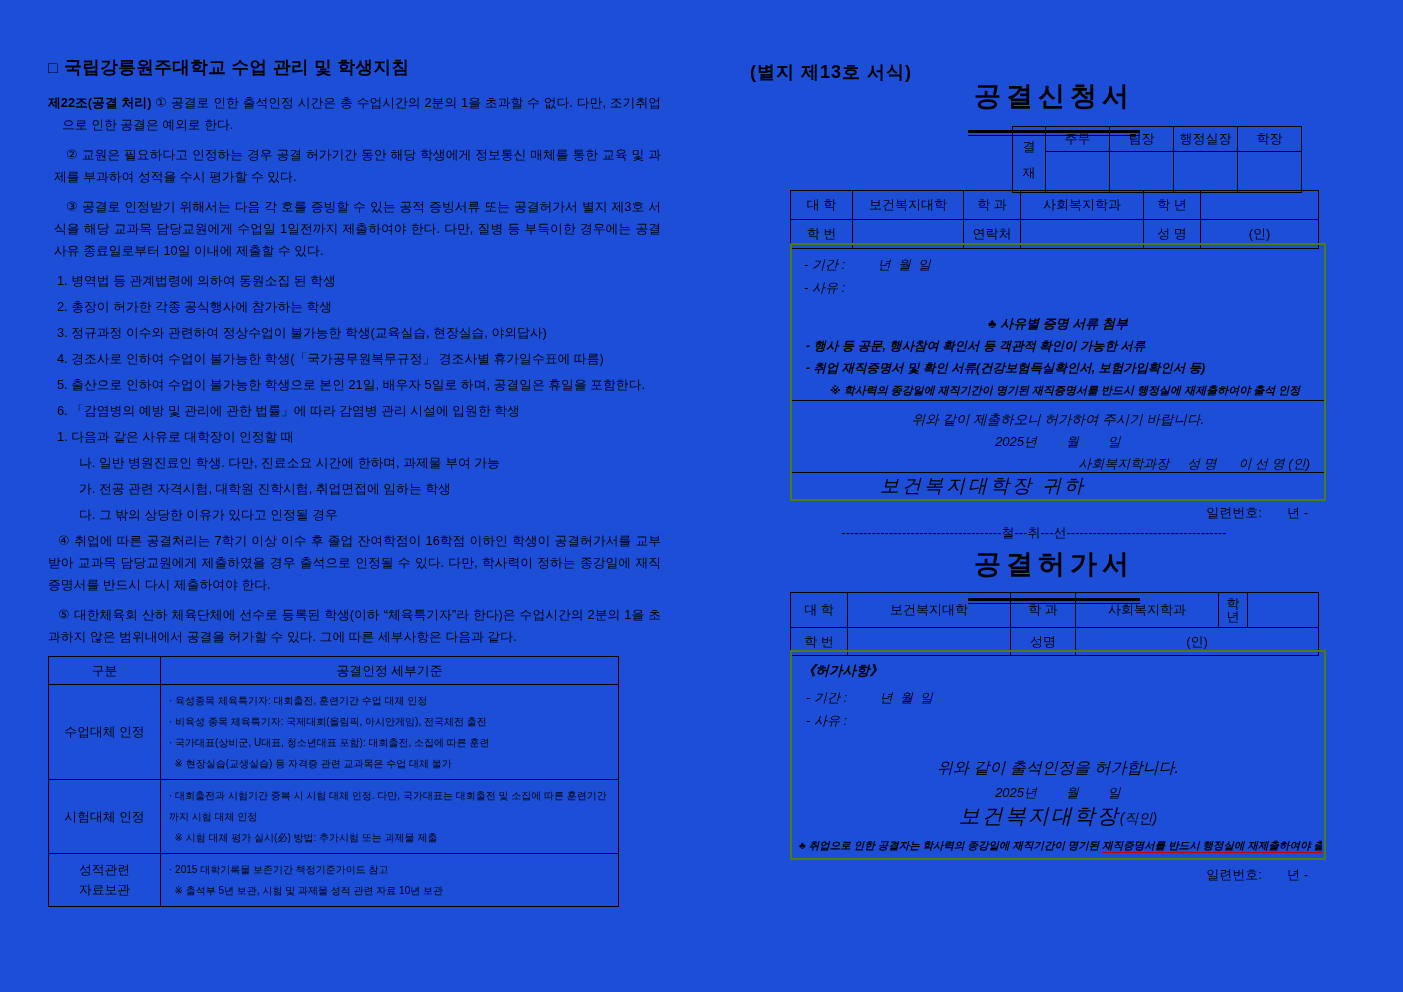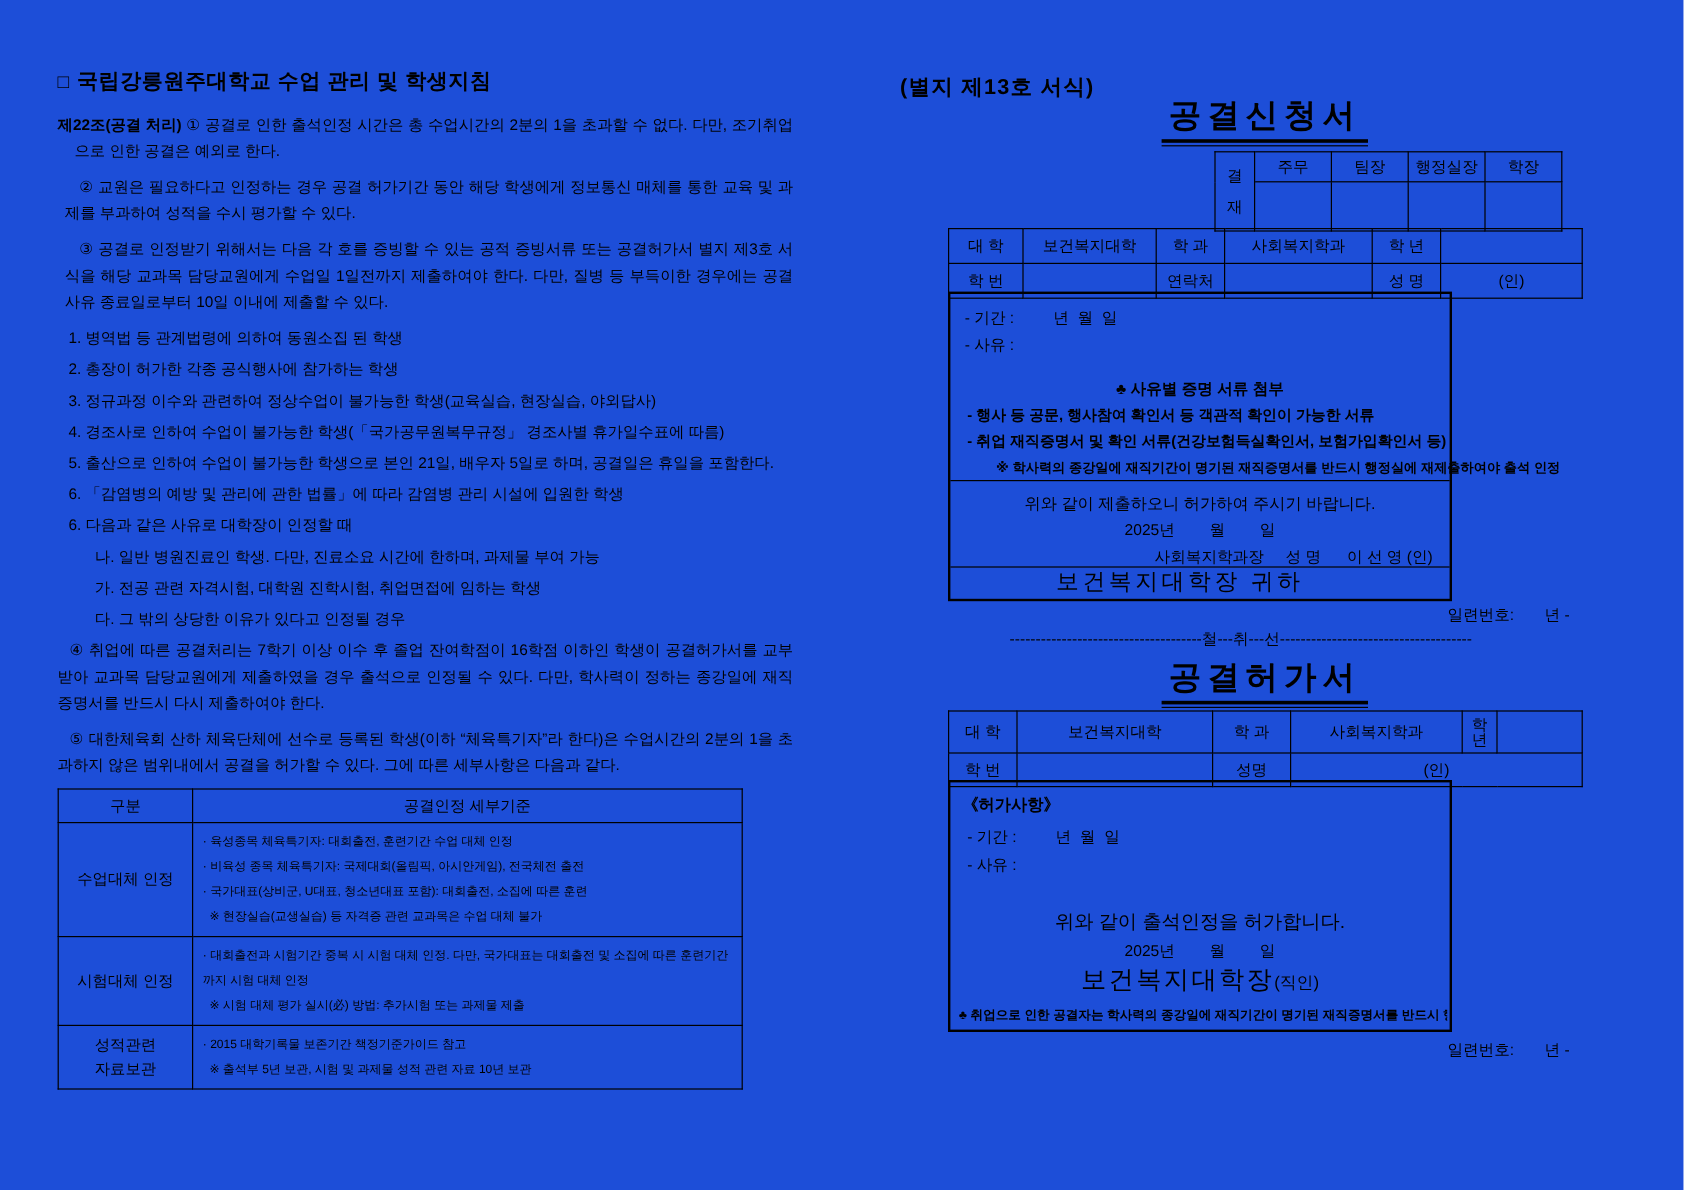--- a/index.html
+++ b/index.html
@@ -22,39 +22,39 @@
   .ltable .cat{text-align:center;vertical-align:middle;white-space:pre-wrap;line-height:20px;font-size:12.8px;}
   .ltable .det{padding:5px 8px;white-space:pre-wrap;line-height:21px;text-align:left;font-size:10px;}
 
   
   .right-col{position:absolute;left:750px;top:0;width:568px;height:992px;}
   .form-note{position:absolute;top:60px;left:0;font-size:18px;font-weight:bold;letter-spacing:1px;}
   .form-title{position:absolute;left:40px;width:528px;text-align:center;}
   .ft1{top:78px;}
   .ft2{top:546px;}
   .u-outer{display:inline-block;border-bottom:1px solid #000;padding-bottom:2px;}
-  .u-inner{display:inline-block;border-bottom:3px solid #000;padding:0 6px 2px 6px;
+  .u-inner{display:inline-block;border-bottom:3px solid #000;padding:0 6px 16px 6px;
            font-size:27px;font-weight:bold;letter-spacing:5px;}
 
   table.approval{position:absolute;top:126px;left:262px;border-collapse:collapse;table-layout:fixed;}
   table.approval th,table.approval td{border:1.5px solid #000;}
   .ap-label{width:30px;text-align:center;font-size:13px;white-space:pre-line;line-height:26px;vertical-align:middle;}
   table.approval th{width:61px;height:22px;font-weight:normal;font-size:13px;}
   table.approval .ap-empty{height:38px;}
 
   table.info{position:absolute;left:40px;border-collapse:collapse;table-layout:fixed;width:528px;}
   table.info td{border:1.5px solid #000;font-size:13px;text-align:center;vertical-align:middle;}
   .info1{top:190px;}
   .info1 td{height:26px;}
   .info2{top:592px;}
   .info2 .r1 td{height:32px;}
   .info2 .r2 td{height:25px;}
   .ylab{white-space:pre-line;line-height:13px;font-size:12px;}
 
-  .box{position:absolute;left:40px;width:420px;border:2px solid #000000;box-sizing:border-box;}
+  .box{position:absolute;left:40px;width:536px;border:2px solid #4d7c0f;box-sizing:border-box;font-style:italic;}
   .box1{top:243px;height:258px;}
   .sec1{height:156px;border-bottom:1.5px solid #000;padding:8px 12px 0 12px;box-sizing:border-box;}
   .line-pre{white-space:pre;font-size:13px;line-height:23px;}
   .spacer14{height:14px;}
   .attach-title{text-align:center;font-weight:bold;font-size:13px;line-height:22px;}
   .attach-item{font-weight:bold;font-size:12.4px;line-height:22px;padding-left:2px;white-space:nowrap;}
   .attach-note{font-weight:bold;font-size:11px;line-height:22px;padding-left:26px;white-space:nowrap;}
   .sec2{height:72px;border-bottom:1.5px solid #000;padding-top:8px;box-sizing:border-box;}
   .submit-line{text-align:center;font-size:13.5px;line-height:22px;}
   .submit-date{text-align:center;font-size:13px;line-height:22px;white-space:pre;}
@@ -89,21 +89,21 @@
     <p class="p p-hang"><b>제22조(공결 처리)</b> <span>① 공결로 인한 출석인정 시간은 총 수업시간의 2분의 1을 초과할 수 없다. 다만, 조기취업으로 인한 공결은 예외로 한다.</span></p>
     <p class="p p-ind">② 교원은 필요하다고 인정하는 경우 공결 허가기간 동안 해당 학생에게 정보통신 매체를 통한 교육 및 과제를 부과하여 성적을 수시 평가할 수 있다.</p>
     <p class="p p-ind">③ 공결로 인정받기 위해서는 다음 각 호를 증빙할 수 있는 공적 증빙서류 또는 공결허가서 별지 제3호 서식을 해당 교과목 담당교원에게 수업일 1일전까지 제출하여야 한다. 다만, 질병 등 부득이한 경우에는 공결사유 종료일로부터 10일 이내에 제출할 수 있다.</p>
 
     <div class="item">1. 병역법 등 관계법령에 의하여 동원소집 된 학생</div>
     <div class="item">2. 총장이 허가한 각종 공식행사에 참가하는 학생</div>
     <div class="item">3. 정규과정 이수와 관련하여 정상수업이 불가능한 학생(교육실습, 현장실습, 야외답사)</div>
     <div class="item">4. 경조사로 인하여 수업이 불가능한 학생(「국가공무원복무규정」 경조사별 휴가일수표에 따름)</div>
     <div class="item">5. 출산으로 인하여 수업이 불가능한 학생으로 본인 21일, 배우자 5일로 하며, 공결일은 휴일을 포함한다.</div>
     <div class="item">6. 「감염병의 예방 및 관리에 관한 법률」에 따라 감염병 관리 시설에 입원한 학생</div>
-    <div class="item">6. 다음과 같은 사유로 대학장이 인정할 때</div>
+    <div class="item">1. 다음과 같은 사유로 대학장이 인정할 때</div>
     <div class="subitem">나. 일반 병원진료인 학생. 다만, 진료소요 시간에 한하며, 과제물 부여 가능</div>
     <div class="subitem">가. 전공 관련 자격시험, 대학원 진학시험, 취업면접에 임하는 학생</div>
     <div class="subitem">다. 그 밖의 상당한 이유가 있다고 인정될 경우</div>
 
     <p class="p p-ind2">④ 취업에 따른 공결처리는 7학기 이상 이수 후 졸업 잔여학점이 16학점 이하인 학생이 공결허가서를 교부받아 교과목 담당교원에게 제출하였을 경우 출석으로 인정될 수 있다. 다만, 학사력이 정하는 종강일에 재직증명서를 반드시 다시 제출하여야 한다.</p>
     <p class="p p-ind2">⑤ 대한체육회 산하 체육단체에 선수로 등록된 학생(이하 “체육특기자”라 한다)은 수업시간의 2분의 1을 초과하지 않은 범위내에서 공결을 허가할 수 있다. 그에 따른 세부사항은 다음과 같다.</p>
 
     <table class="ltable">
       <colgroup>
           <col style="width:112px">

